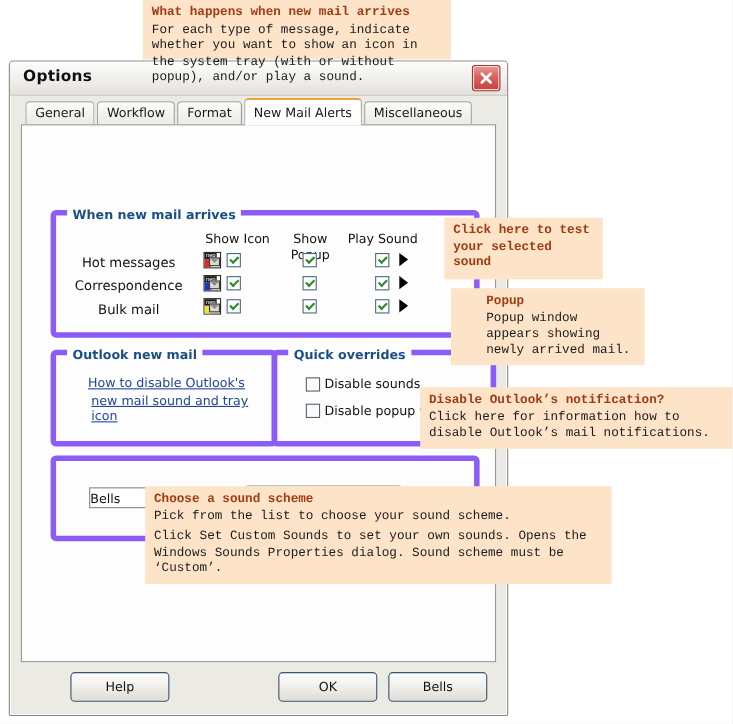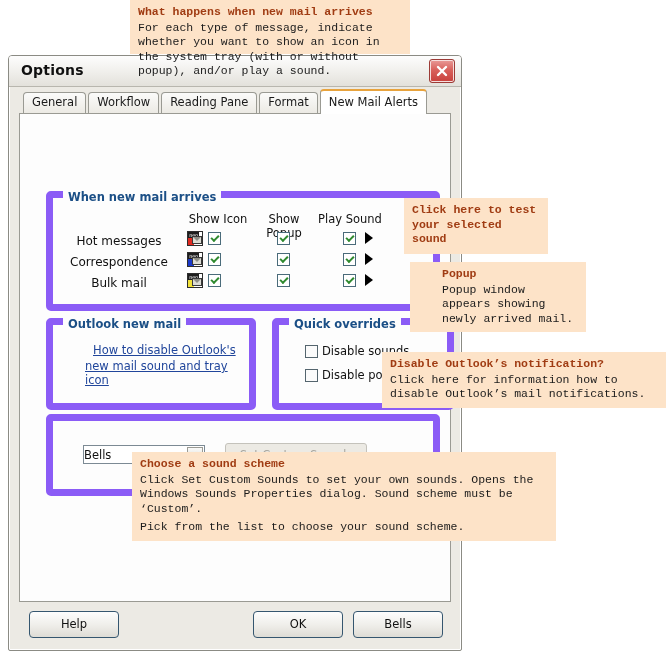--- a/index.html
+++ b/index.html
@@ -59,29 +59,29 @@
     border-top:2px solid #e8a33d;
     border-left:1px solid #9a9a93;border-right:1px solid #9a9a93;
     z-index:5;font-weight:normal;
   }
   .tabpage{
     position:absolute;left:10px;top:57px;right:10px;bottom:48px;
     background:#fdfdfd;border:1px solid #9a9a93;
   }
 
   
-  .group{position:absolute;border:7px solid #8b5cf6;border-radius:5px;}
+  .group{position:absolute;border:5px solid #8b5cf6;border-radius:5px;}
   .group-title{
     position:absolute;top:-8px;left:10px;padding:0 5px;
     background:#fdfdfd;color:#1b4f86;font-weight:bold;font-size:11.5px;
     white-space:nowrap;
   }
   #grp-newmail{left:26px;top:77px;width:380px;height:106px;}
   #grp-outlook{left:26px;top:204px;width:196px;height:78px;}
-  #grp-quick{left:252px;top:204px;width:168px;height:78px;}
+  #grp-quick{left:227px;top:204px;width:168px;height:78px;padding-left:26px;}
   #grp-scheme{left:26px;top:300px;width:380px;height:68px;}
 
   
   .col-head{position:absolute;font-size:11.5px;color:#111;text-align:center;}
   .row-label{position:absolute;font-size:12px;color:#111;text-align:center;}
   .mail-icon{position:absolute;width:16px;height:15px;}
   .mail-icon .neo{
     position:absolute;left:0;top:0;width:16px;height:15px;
     background:#ffffff;border:1px solid #2d2d2d;box-sizing:border-box;
   }
@@ -147,21 +147,21 @@
     position:absolute;left:172px;top:22px;width:140px;height:23px;
     background:#eceae4;border:1px solid #c4c2bb;border-radius:3px;
     color:#a9a79f;font-size:11.5px;text-align:center;line-height:22px;
   }
 
   
   .fbtn{
     position:absolute;height:25px;width:88px;
     background:linear-gradient(to bottom,#fdfdfd 0%,#f0efeb 50%,#dedcd5 100%);
     border:1px solid #35566f;border-radius:4px;
-    font-size:11.5px;color:#111;text-align:center;line-height:24px;cursor:pointer;
+    font-size:11.5px;color:#111;text-align:center;line-height:24px;cursor:pointer;margin-left:35px;
   }
   #btn-help{left:20px;bottom:12px;}
   #btn-ok{right:118px;bottom:12px;}
   #btn-cancel{right:18px;bottom:12px;}
 
   
   .callout{
     position:absolute;background:#fde3c8;
     padding:5px 8px 6px 8px;box-sizing:border-box;
     font-size:11.5px;color:#1b1b1b;line-height:14.5px;font-family:Liberation Mono, monospace;
@@ -169,21 +169,21 @@
   .callout .ttl{
     display:block;color:#a03c13;font-weight:bold;font-size:11.5px;
     margin-bottom:1px;
   }
   .callout p{margin:0;}
   .callout p + p{margin-top:4px;}
   #co-top{left:130px;top:0px;width:280px;height:54px;}
   #co-test{left:404px;top:198px;width:144px;}
   #co-popup{left:410px;top:262px;width:176px;padding-left:32px;}
   #co-disable{left:382px;top:352px;width:284px;}
-  #co-scheme{left:132px;top:452px;width:424px;}
+  #co-scheme{left:132px;top:442px;width:424px;}
 </style>
 </head>
 <body>
 
 <svg id="leaders">
   <g stroke="#e8a878" stroke-width="2.2" fill="none">
     <line x1="240" y1="54" x2="192" y2="163"></line>
     <line x1="404" y1="214" x2="345" y2="200"></line>
     <line x1="410" y1="280" x2="262" y2="196"></line>
     <line x1="382" y1="372" x2="175" y2="290"></line>
@@ -198,21 +198,20 @@
     <div class="close-btn">
       <svg width="14" height="14" viewBox="0 0 14 14">
         <path d="M3 3 L11 11 M11 3 L3 11" stroke="#ffffff" stroke-width="2.4" stroke-linecap="round"></path>
       </svg>
     </div>
   </div>
 
   <div class="tabstrip">
     <div class="tab"><span>General</span></div>
     <div class="tab"><span>Workflow</span></div>
-    <div class="tab"><span>Reading Pane</span></div>
     <div class="tab"><span>Format</span></div>
     <div class="tab active"><span>New Mail Alerts</span></div>
     <div class="tab"><span>Miscellaneous</span></div>
   </div>
 
   <div class="tabpage">
 
     <div class="group" id="grp-newmail">
       <span class="group-title">When new mail arrives</span>
 
@@ -252,21 +251,21 @@
           <span class="env"></span>
       </span>
       <span class="cbx checked" style="left:155px;top:76px;"></span>
       <span class="cbx checked" style="left:224px;top:76px;"></span>
       <span class="cbx checked" style="left:290px;top:76px;"></span>
       <span class="play" style="left:312px;top:76px;"></span>
     </div>
 
     <div class="group" id="grp-outlook">
       <span class="group-title">Outlook new mail</span>
-      <a class="olink" style="left:40px;top:18px;">How to disable Outlook's</a>
+      <a class="olink" style="left:29px;top:18px;">How to disable Outlook's</a>
       <a class="olink" style="left:32px;top:34px;">new mail sound and tray icon</a>
     </div>
 
     <div class="group" id="grp-quick">
       <span class="group-title">Quick overrides</span>
       <span class="ck-row" style="left:26px;top:20px;">
         <span class="box"></span>
         <span class="lbl">Disable sounds</span>
       </span>
       <span class="ck-row" style="left:26px;top:44px;">
@@ -304,15 +303,15 @@
   <p>Popup window appears showing newly arrived mail.</p>
 </div>
 
 <div class="callout" id="co-disable">
   <span class="ttl">Disable Outlook’s notification?</span>
   <p>Click here for information how to disable Outlook’s mail notifications.</p>
 </div>
 
 <div class="callout" id="co-scheme">
   <span class="ttl">Choose a sound scheme</span>
+  <p>Pick from the list to choose your sound scheme.</p>
   <p>Click Set Custom Sounds to set your own sounds. Opens the Windows Sounds Properties dialog. Sound scheme must be ‘Custom’.</p>
-  <p>Pick from the list to choose your sound scheme.</p>
 </div>
 
 </body></html>

